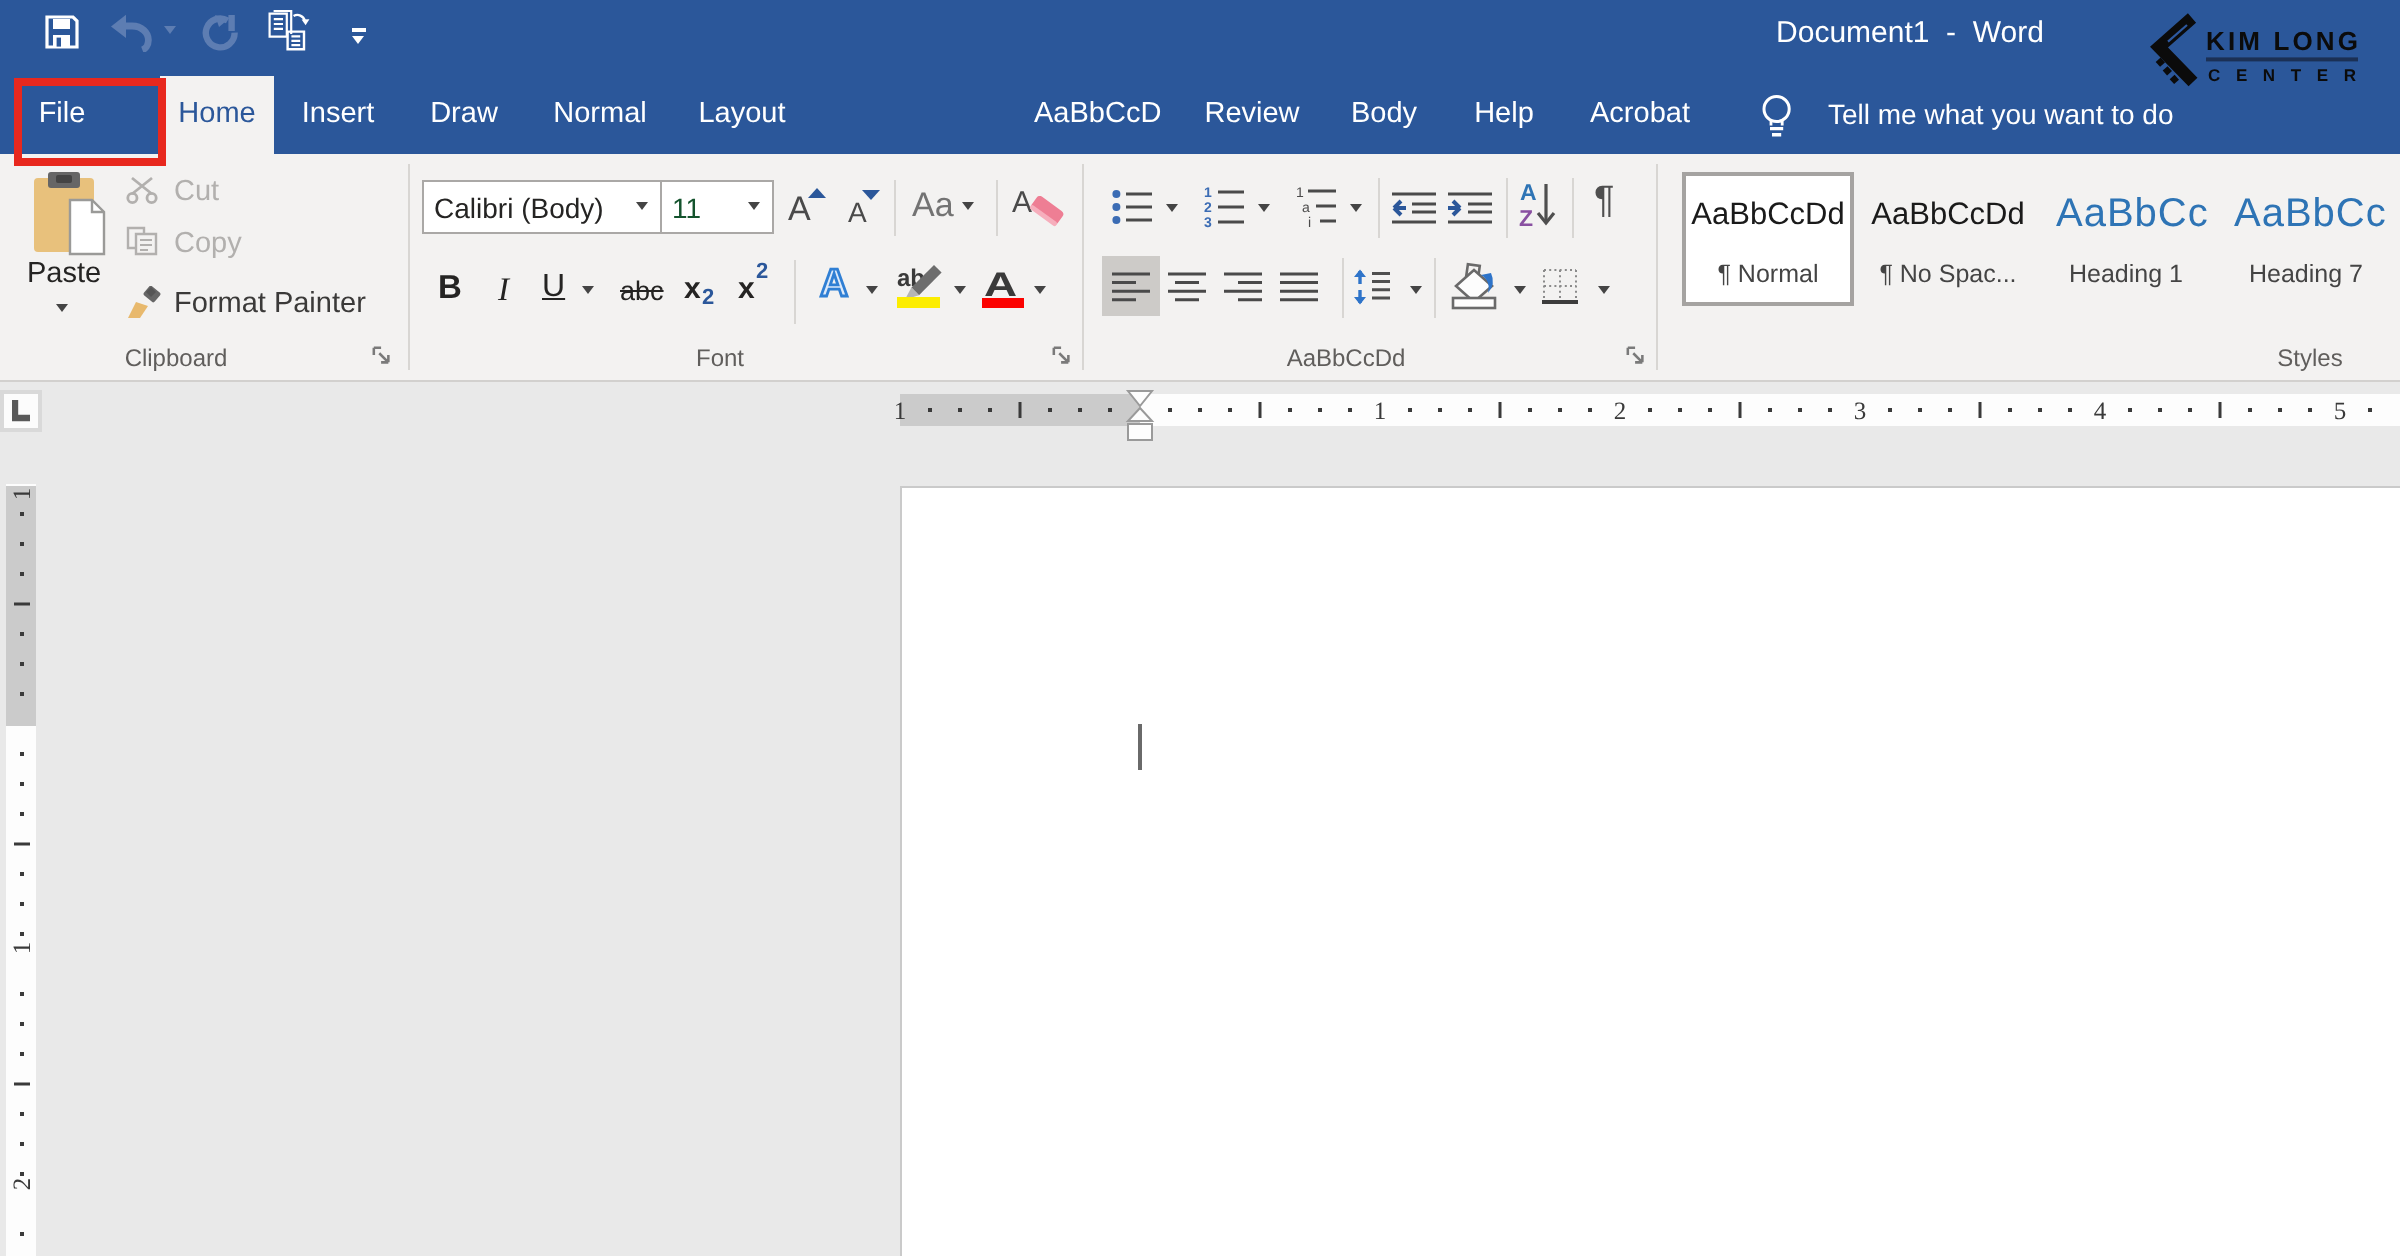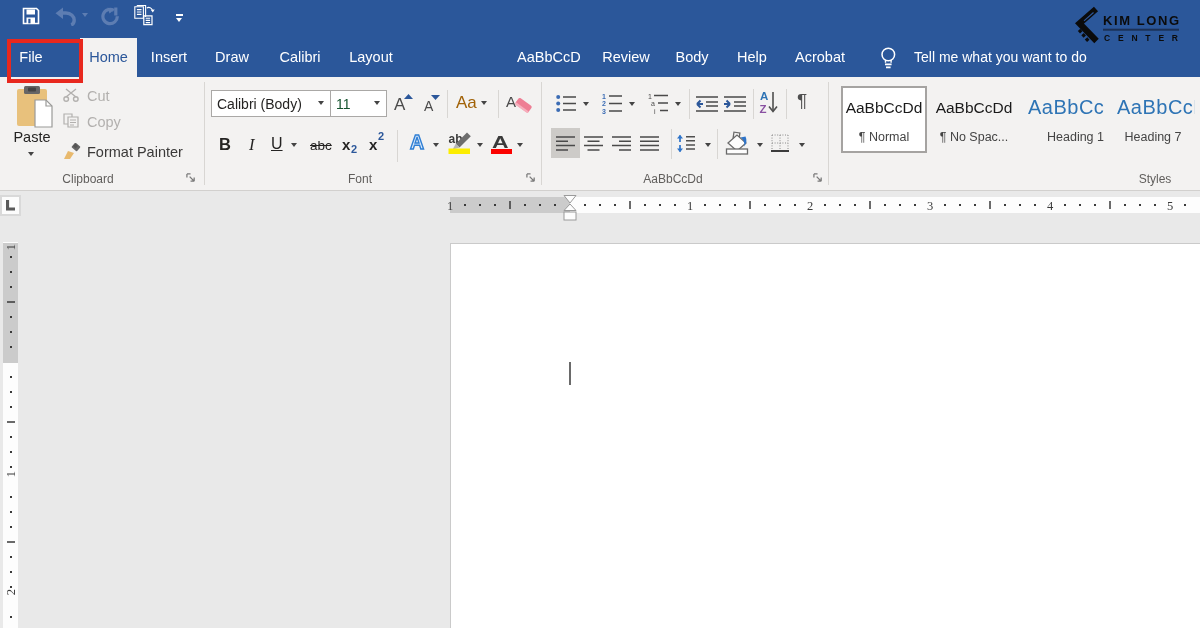--- a/index.html
+++ b/index.html
@@ -60,40 +60,41 @@
       <path d="M2.9 4.6 h4.6 M2.9 7 h4.6 M2.9 9.4 h4.6" stroke="#fff" stroke-width="1.1"></path>
       <path d="M9.8 19.6 v-8.8 h8.2 v8.8 z" fill="none" stroke="#fff" stroke-width="1.2"></path>
       <path d="M11.7 13.2 h4.4 M11.7 15.4 h4.4 M11.7 17.6 h4.4" stroke="#fff" stroke-width="1.1"></path>
       <path d="M12.8 3 a3.8 3.8 0 0 1 5.6 2.3" fill="none" stroke="#fff" stroke-width="1.2"></path>
       <path d="M16.8 4.8 l2 2.8 l1.9-3 z" fill="#fff"></path>
     </svg>
 
     <div class="abs" style="left:176px;top:14px;width:7px;height:1.8px;background:#fff"></div>
     <span class="dar" style="left:176px;top:18px;border-top-color:#fff;border-left-width:3.5px;border-right-width:3.5px;border-top-width:4px"></span>
 
+    <div class="abs" style="left:820px;top:0;width:270px;height:38px;line-height:34px;text-align:center;color:#fff;font-size:15px">Document1&nbsp; -&nbsp; Word</div>
 
     <svg class="abs" style="left:1072px;top:4px;z-index:60" width="128" height="42" viewBox="0 0 128 42">
       <path d="M24 5 L7.5 19.5 L24.5 37" stroke="#0b0b0b" stroke-width="6.2" fill="none"></path>
       <path d="M21.5 8.5 L12 16.8" stroke="#2e59a0" stroke-width="1.1" fill="none"></path>
       <g fill="#0b0b0b">
         <rect x="6.5" y="25.5" width="3.3" height="3.3" transform="rotate(-42 8.1 27.1)"></rect>
         <rect x="10" y="29.8" width="3.3" height="3.3" transform="rotate(-42 11.6 31.4)"></rect>
         <rect x="13.5" y="34.1" width="3.3" height="3.3" transform="rotate(-42 15.1 35.7)"></rect>
       </g>
       <text x="31" y="21" font-family="Liberation Sans,sans-serif" font-weight="bold" font-size="13" fill="#0b0b0b" textLength="76">KIM LONG</text>
       <rect x="31" y="24.7" width="76" height="2" fill="#1b3055"></rect>
       <text x="32" y="36.5" font-family="Liberation Sans,sans-serif" font-weight="bold" font-size="8.5" fill="#0b0b0b" textLength="74">C E N T E R</text>
     </svg>
   </div>
   <div id="tabrow">
     <div id="hometab">Home</div>
     <div class="tab" style="left:9px;width:44px">File</div>
     <div class="tab" style="left:148px;width:42px">Insert</div>
     <div class="tab" style="left:212px;width:40px">Draw</div>
-    <div class="tab" style="left:275px;width:50px">Calibri</div>
+    <div class="tab" style="left:275px;width:50px">Normal</div>
     <div class="tab" style="left:346px;width:50px">Layout</div>
     <div class="tab" style="left:517px;width:60px">AaBbCcD</div>
     <div class="tab" style="left:598px;width:56px">Review</div>
     <div class="tab" style="left:672px;width:40px">Body</div>
     <div class="tab" style="left:732px;width:40px">Help</div>
     <div class="tab" style="left:792px;width:56px">Acrobat</div>
     <svg class="abs" style="left:879px;top:9px" width="19" height="24" viewBox="0 0 19 24">
       <circle cx="9.3" cy="7.5" r="6.3" fill="none" stroke="#fff" stroke-width="1.5"></circle>
       <path d="M6.5 12.8 L6.5 15.8 M12.1 12.8 L12.1 15.8" stroke="#fff" stroke-width="1.4"></path>
       <path d="M6 17.3 h6.6 M7 20.4 h4.6" stroke="#fff" stroke-width="1.7"></path>
@@ -148,21 +149,21 @@
     <span class="dar" style="left:374px;top:24px"></span>
     <div class="abs" style="left:394px;top:18px;font-size:17px;color:#4a4a4a">A</div>
     <svg class="abs" style="left:404px;top:17px" width="9" height="5" viewBox="0 0 9 5">
         <path d="M0 5 L4.5 0 L9 5 Z" fill="#2b579a"></path>
       </svg>
     <div class="abs" style="left:424px;top:21px;font-size:14px;color:#4a4a4a">A</div>
     <svg class="abs" style="left:431px;top:18px" width="9" height="5" viewBox="0 0 9 5">
         <path d="M0 0 L4.5 5 L9 0 Z" fill="#2b579a"></path>
       </svg>
     <div class="sepv" style="left:447px;top:13px;height:28px"></div>
-    <div class="abs" style="left:456px;top:16px;font-size:17px;color:#a16207">Aa</div>
+    <div class="abs" style="left:456px;top:16px;font-size:17px;color:#737373">Aa</div>
     <span class="dar" style="left:481px;top:24px"></span>
     <div class="sepv" style="left:498px;top:13px;height:28px"></div>
     <div class="abs" style="left:506px;top:16px;font-size:15px;color:#4a4a4a">A</div>
     <svg class="abs" style="left:514px;top:21px" width="18" height="16" viewBox="0 0 18 16">
       <g transform="rotate(36 9 8)">
         <rect x="1" y="3" width="16" height="8" rx="2" fill="#ee7e94"></rect>
         <rect x="1" y="9" width="16" height="2.4" rx="1" fill="#f6aebc"></rect>
       </g>
     </svg>
 
@@ -283,21 +284,21 @@
       <path d="M1 1 v4 M1 1 h4" stroke="#7a7a7a" stroke-width="1.4" fill="none"></path>
       <path d="M4 4 l5 5 M9 9 v-4 M9 9 h-4" stroke="#7a7a7a" stroke-width="1.4" fill="none"></path>
     </svg>
 
     <div class="abs" style="left:841px;top:9px;width:86px;height:67px;background:#fff;border:2px solid #a5a3a1"></div>
     <div class="abs" style="left:841px;top:22px;width:86px;text-align:center;font-size:15.5px;color:#1a1a1a;white-space:nowrap;overflow:hidden">AaBbCcDd</div>
     <div class="abs" style="left:841px;top:53px;width:86px;text-align:center;font-size:12.5px;color:#444">¶ Normal</div>
     <div class="abs" style="left:932px;top:22px;width:84px;text-align:center;font-size:15.5px;color:#1a1a1a;white-space:nowrap;overflow:hidden">AaBbCcDd</div>
     <div class="abs" style="left:932px;top:53px;width:84px;text-align:center;font-size:12.5px;color:#444">¶ No Spac...</div>
     <div class="abs" style="left:1028px;top:19px;width:76px;text-align:left;font-size:20px;color:#2e74b5;white-space:nowrap;overflow:hidden;letter-spacing:0.5px">AaBbCc</div>
-    <div class="abs" style="left:1022px;top:53px;width:82px;text-align:right;font-size:12.5px;color:#444">Heading 1</div>
+    <div class="abs" style="left:1022px;top:53px;width:82px;text-align:center;font-size:12.5px;color:#444">Heading 1</div>
     <div class="abs" style="left:1117px;top:19px;width:78px;text-align:left;font-size:20px;color:#2e74b5;white-space:nowrap;overflow:hidden;letter-spacing:0.5px">AaBbCcD</div>
     <div class="abs" style="left:1112px;top:53px;width:82px;text-align:center;font-size:12.5px;color:#444">Heading 7</div>
     <div class="glabel" style="left:1105px;width:100px">Styles</div>
   </div>
   <div id="docarea">
     <div id="page"></div>
     <div id="hruler-gray"></div>
     <div id="hruler-white"></div>
     <svg class="abs" style="left:440px;top:6px" width="760" height="16" viewBox="0 0 760 16">
         <g fill="#3a3a3a">

